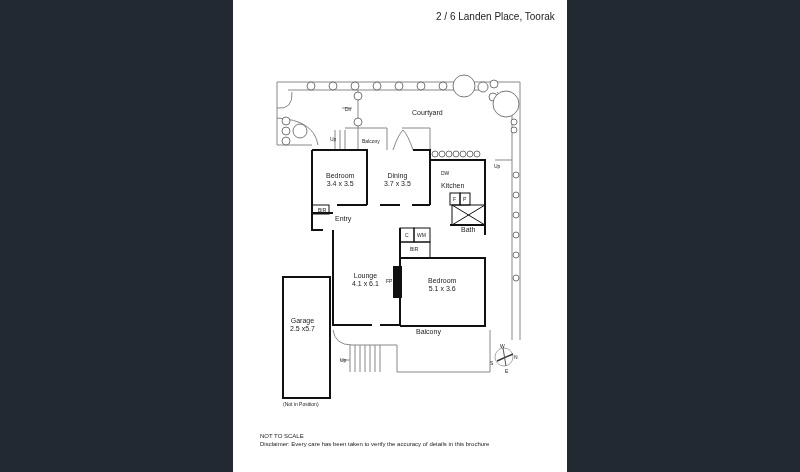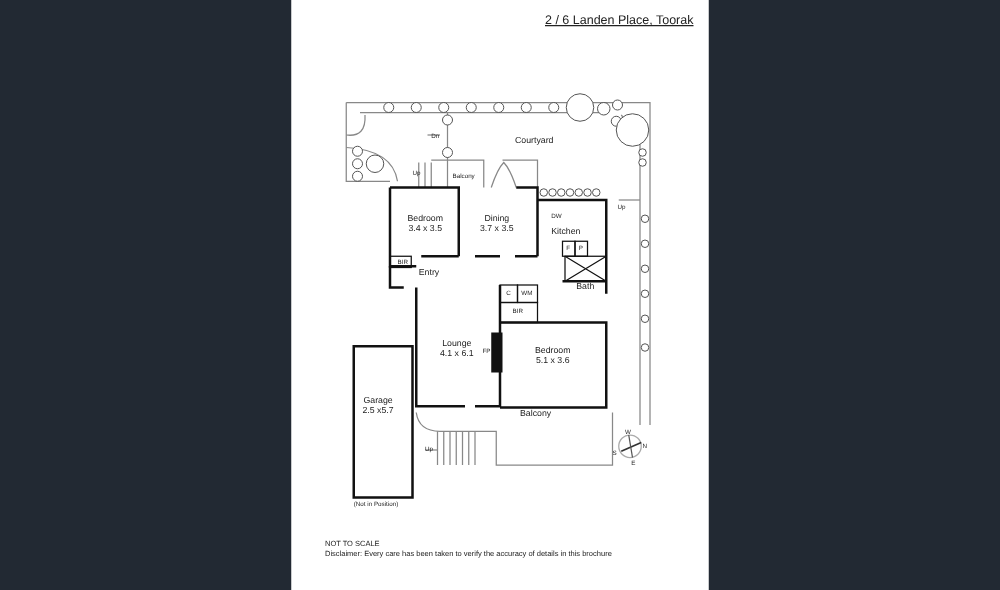--- a/index.html
+++ b/index.html
@@ -1,19 +1,19 @@
 <!DOCTYPE html>
 <html><head>
 <meta charset="utf-8">
 <style>
   html, body { margin:0; padding:0; }
   body { width:800px; height:472px; background:#222933; position:relative; overflow:hidden;
          font-family:"Liberation Sans", sans-serif; }
   .panel { position:absolute; left:233px; top:0; width:334px; height:472px; background:#ffffff; }
-  .title { position:absolute; left:436px; top:11px; font-size:10px; color:#222; white-space:nowrap;text-decoration:underline; }
+  .title { position:absolute; left:436px; top:11px; font-size:10px; color:#222; white-space:nowrap; }
   .plan { position:absolute; left:0; top:0; }
   .lbl { position:absolute; font-size:7px; color:#222; text-align:center; white-space:nowrap; line-height:8px; }
   .sm { font-size:5px; line-height:6px; }
   .foot { position:absolute; left:260px; font-size:6px; color:#222; white-space:nowrap; }
 </style>
 </head>
 <body>
 
 <div class="panel"></div>
 <div class="title">2 / 6 Landen Place, Toorak</div>

